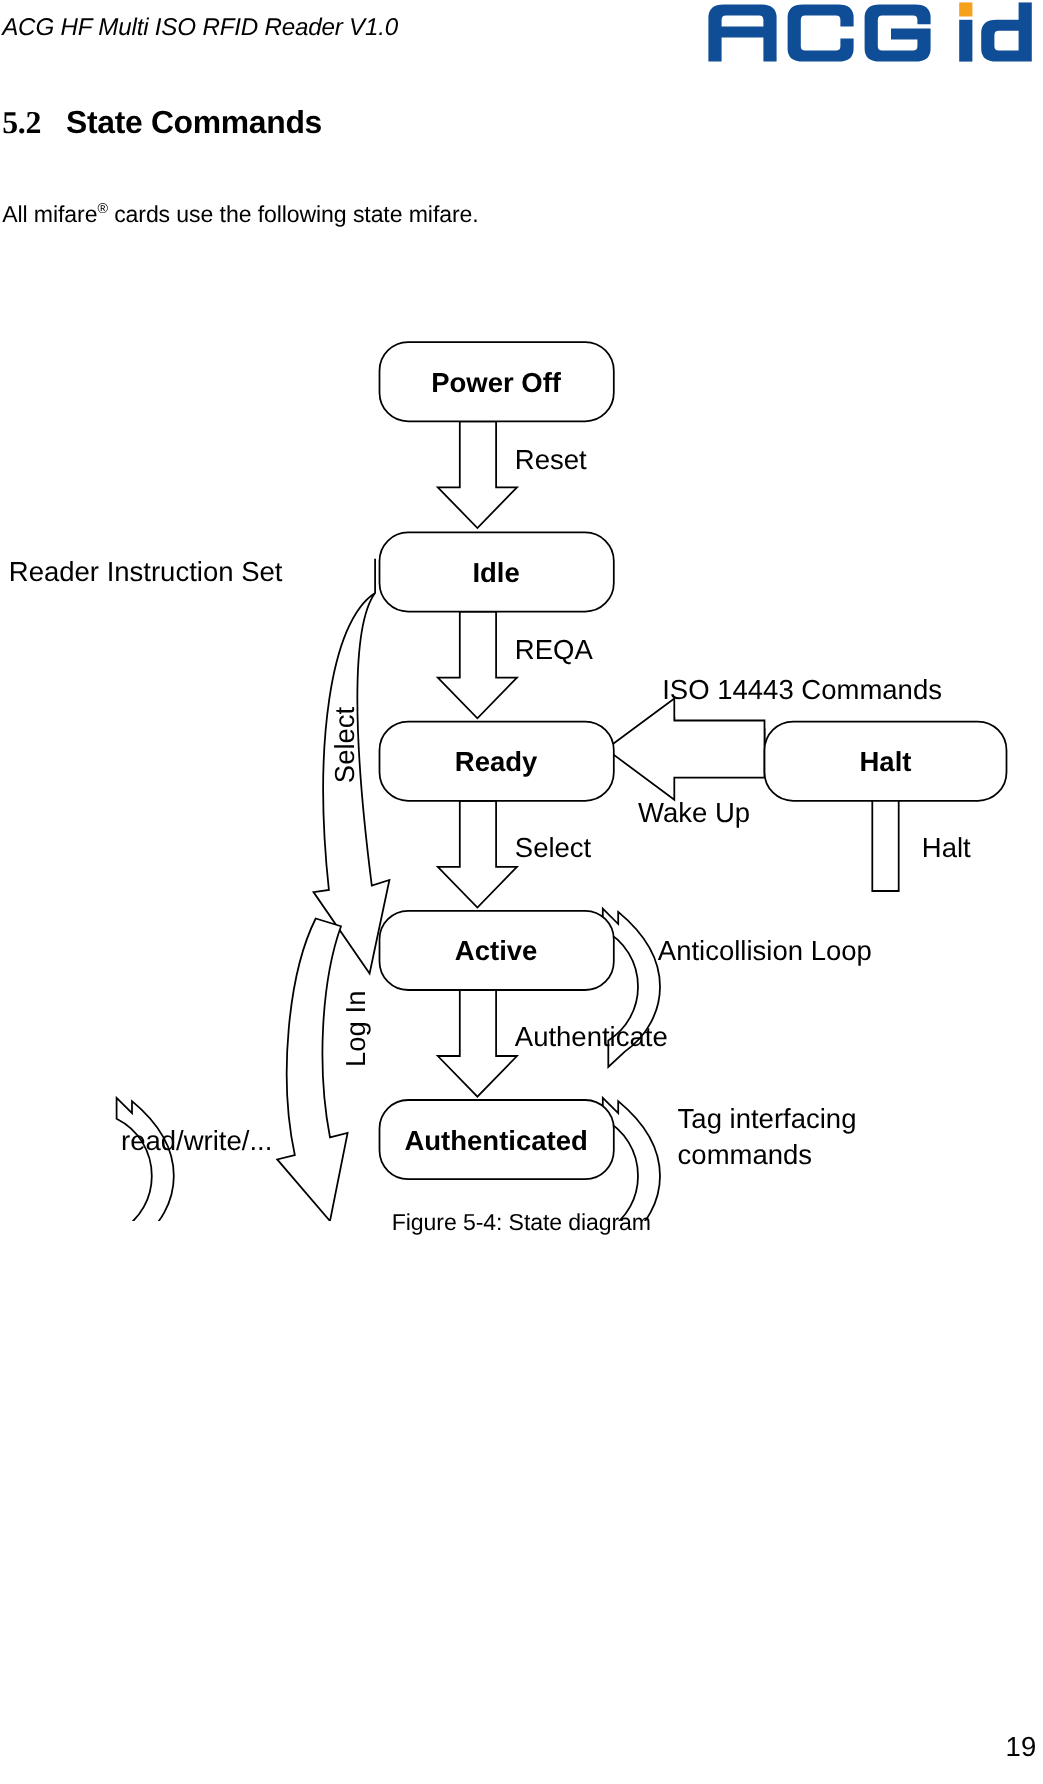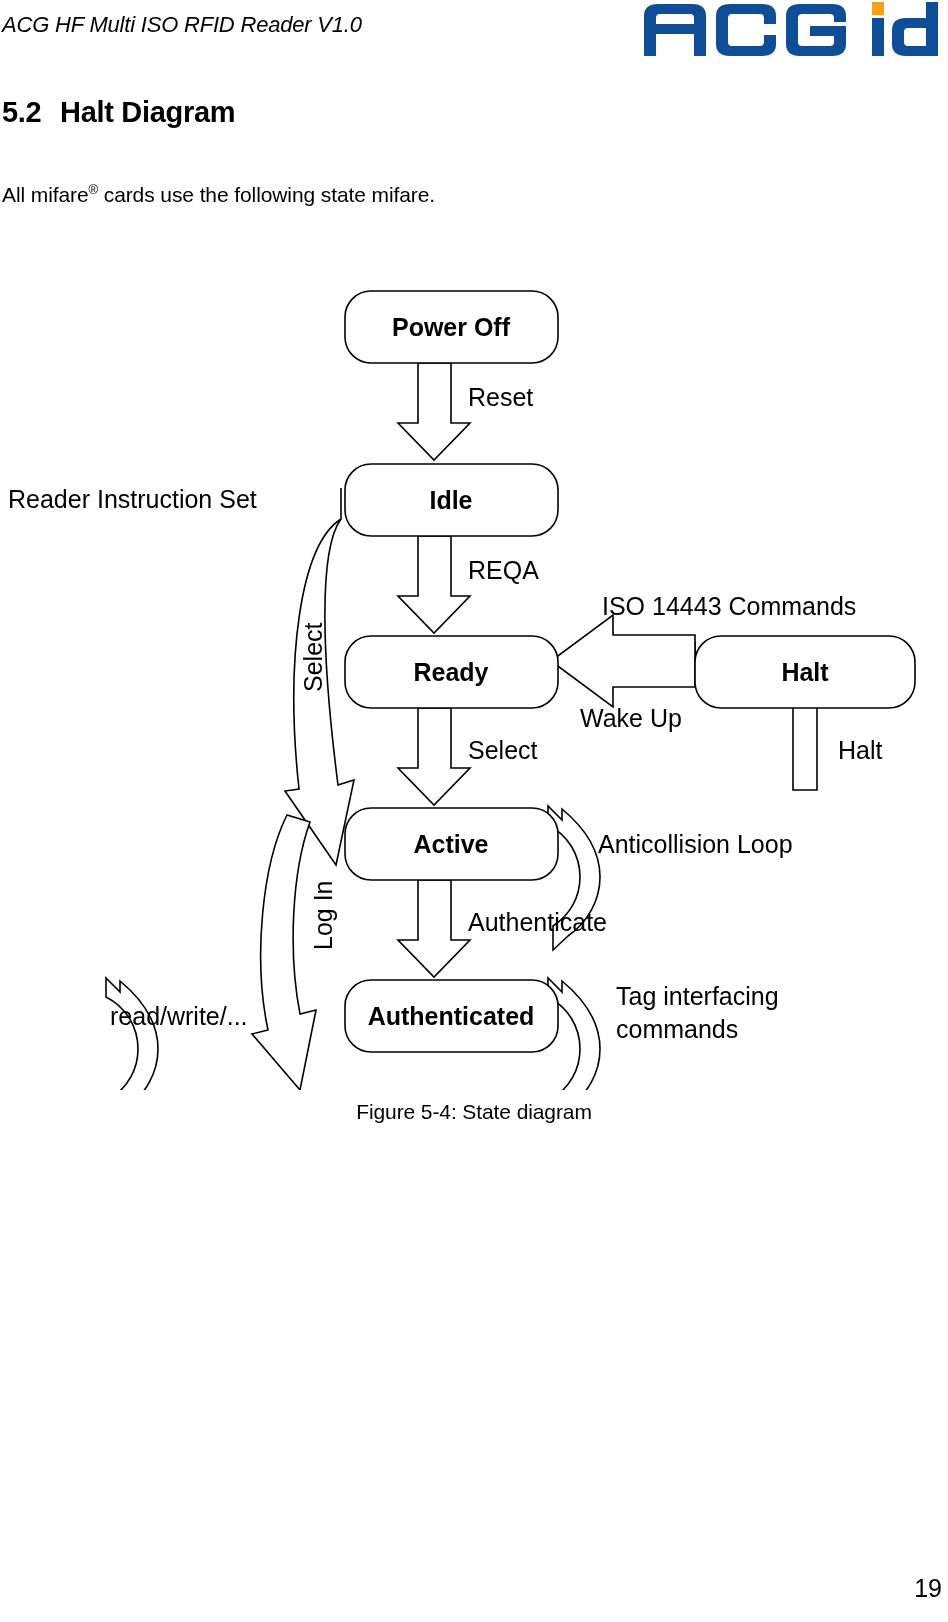--- a/index.html
+++ b/index.html
@@ -43,38 +43,38 @@
   
   #section-heading {
     position: absolute;
     left: 2px;
     top: 96px;
     font-size: 29px;
     font-weight: bold;
     letter-spacing: -0.3px;
     white-space: nowrap;
   }
-  #section-heading .num { display: inline-block; width: 58px; }
+  #section-heading .num { display: inline-block; width: 58px; font-family: Liberation Serif, serif; }
 
   
   #intro-paragraph {
     position: absolute;
     left: 2px;
     top: 182px;
     font-size: 21px;
     letter-spacing: -0.1px;
     white-space: nowrap;
   }
   #intro-paragraph sup { font-size: 13px; vertical-align: super; }
 
   
   #state-diagram {
     position: absolute;
     left: 0;
-    top: 260px;
+    top: 280px;
     width: 772px;
     height: 830px;
   }
   #state-diagram svg { display: block; }
 
   .state-label {
     font-family: "Liberation Sans", sans-serif;
     font-size: 25px;
     font-weight: bold;
     text-anchor: middle;
@@ -156,21 +156,21 @@
 
       <rect x="232" y="0" width="12" height="13" fill="#f5a11b"></rect>
 
       <path d="M286 0 L298 0 L298 54 L266 54 Q252 54 252 42 L252 28 Q252 16 266 16 L286 16 Z
                M286 26 L268 26 Q264 26 264 30 L264 40 Q264 44 268 44 L286 44 Z" fill="#0f4e96"></path>
     </svg>
   </div>
 </div>
 
 <div id="section-heading">
-  <span class="num">5.2</span><span>Halt Diagram</span>
+  <span class="num">5.2</span><span>State Commands</span>
 </div>
 
 <div id="intro-paragraph">
   <span>All mifare</span><sup>®</sup><span> cards use the following state mifare.</span>
 </div>
 
 <div id="state-diagram">
   <svg width="948" height="830" viewBox="0 0 948 830" xmlns="http://www.w3.org/2000/svg">
 
     <polygon class="arrow-shape" points="418,103 451,103 451,163 470,163 434,200 398,163 418,163"></polygon>

